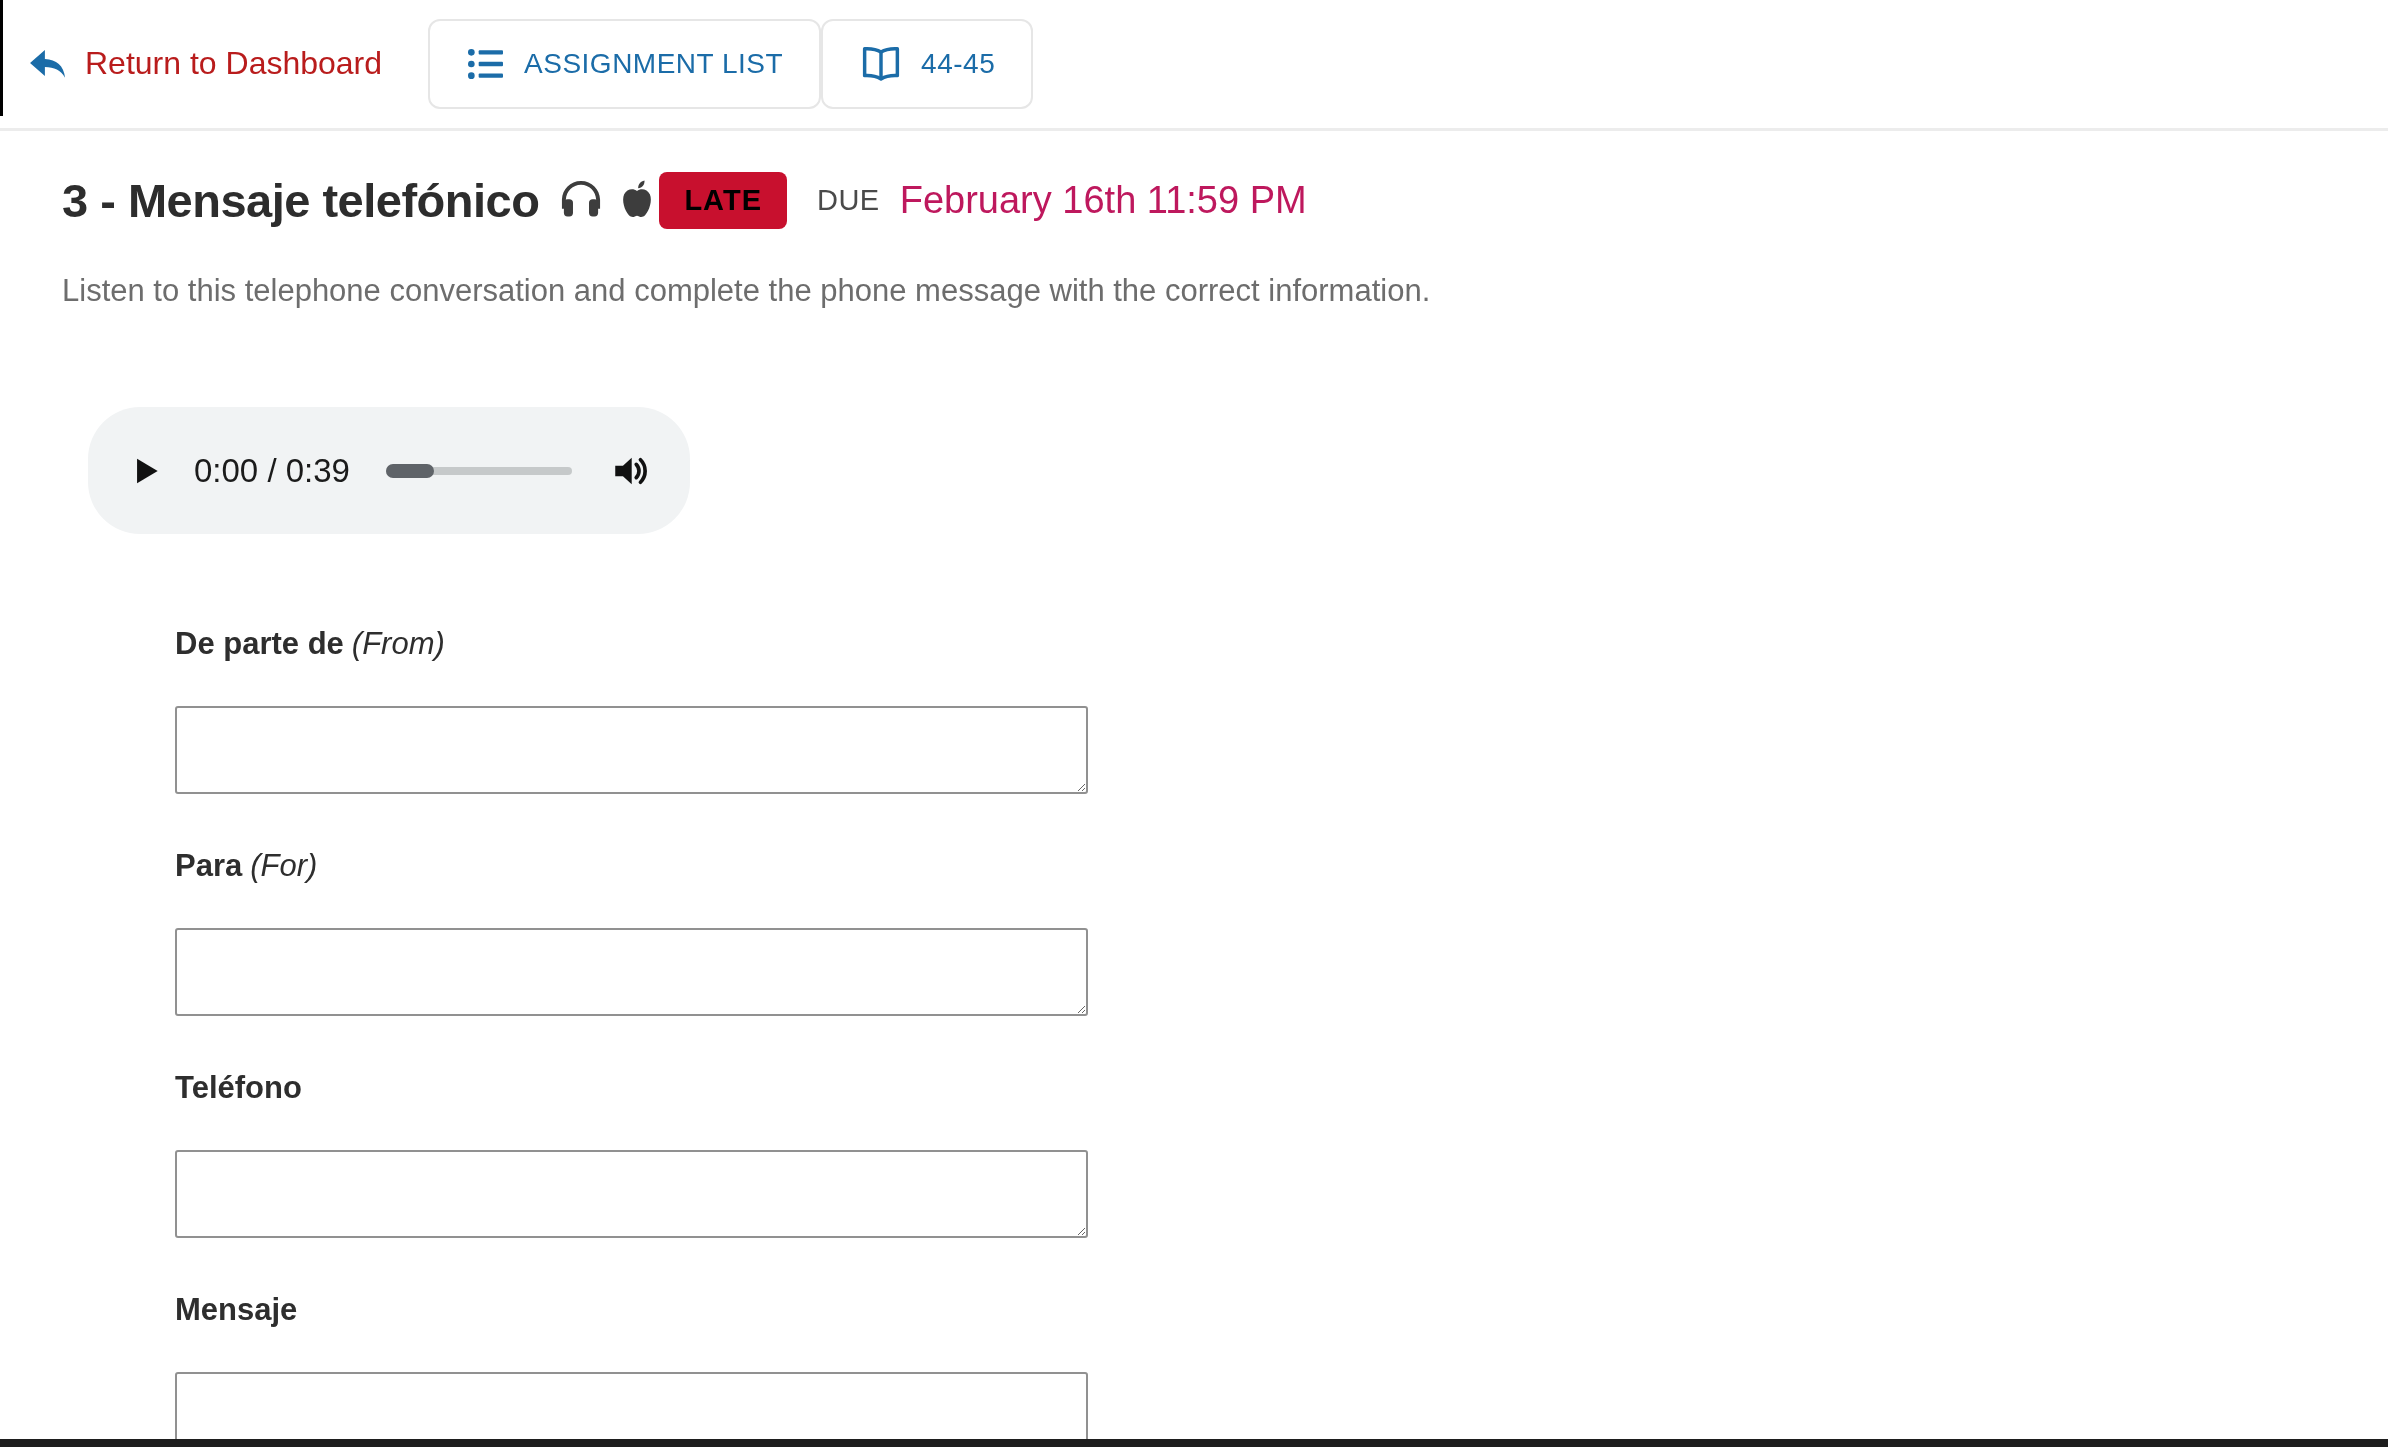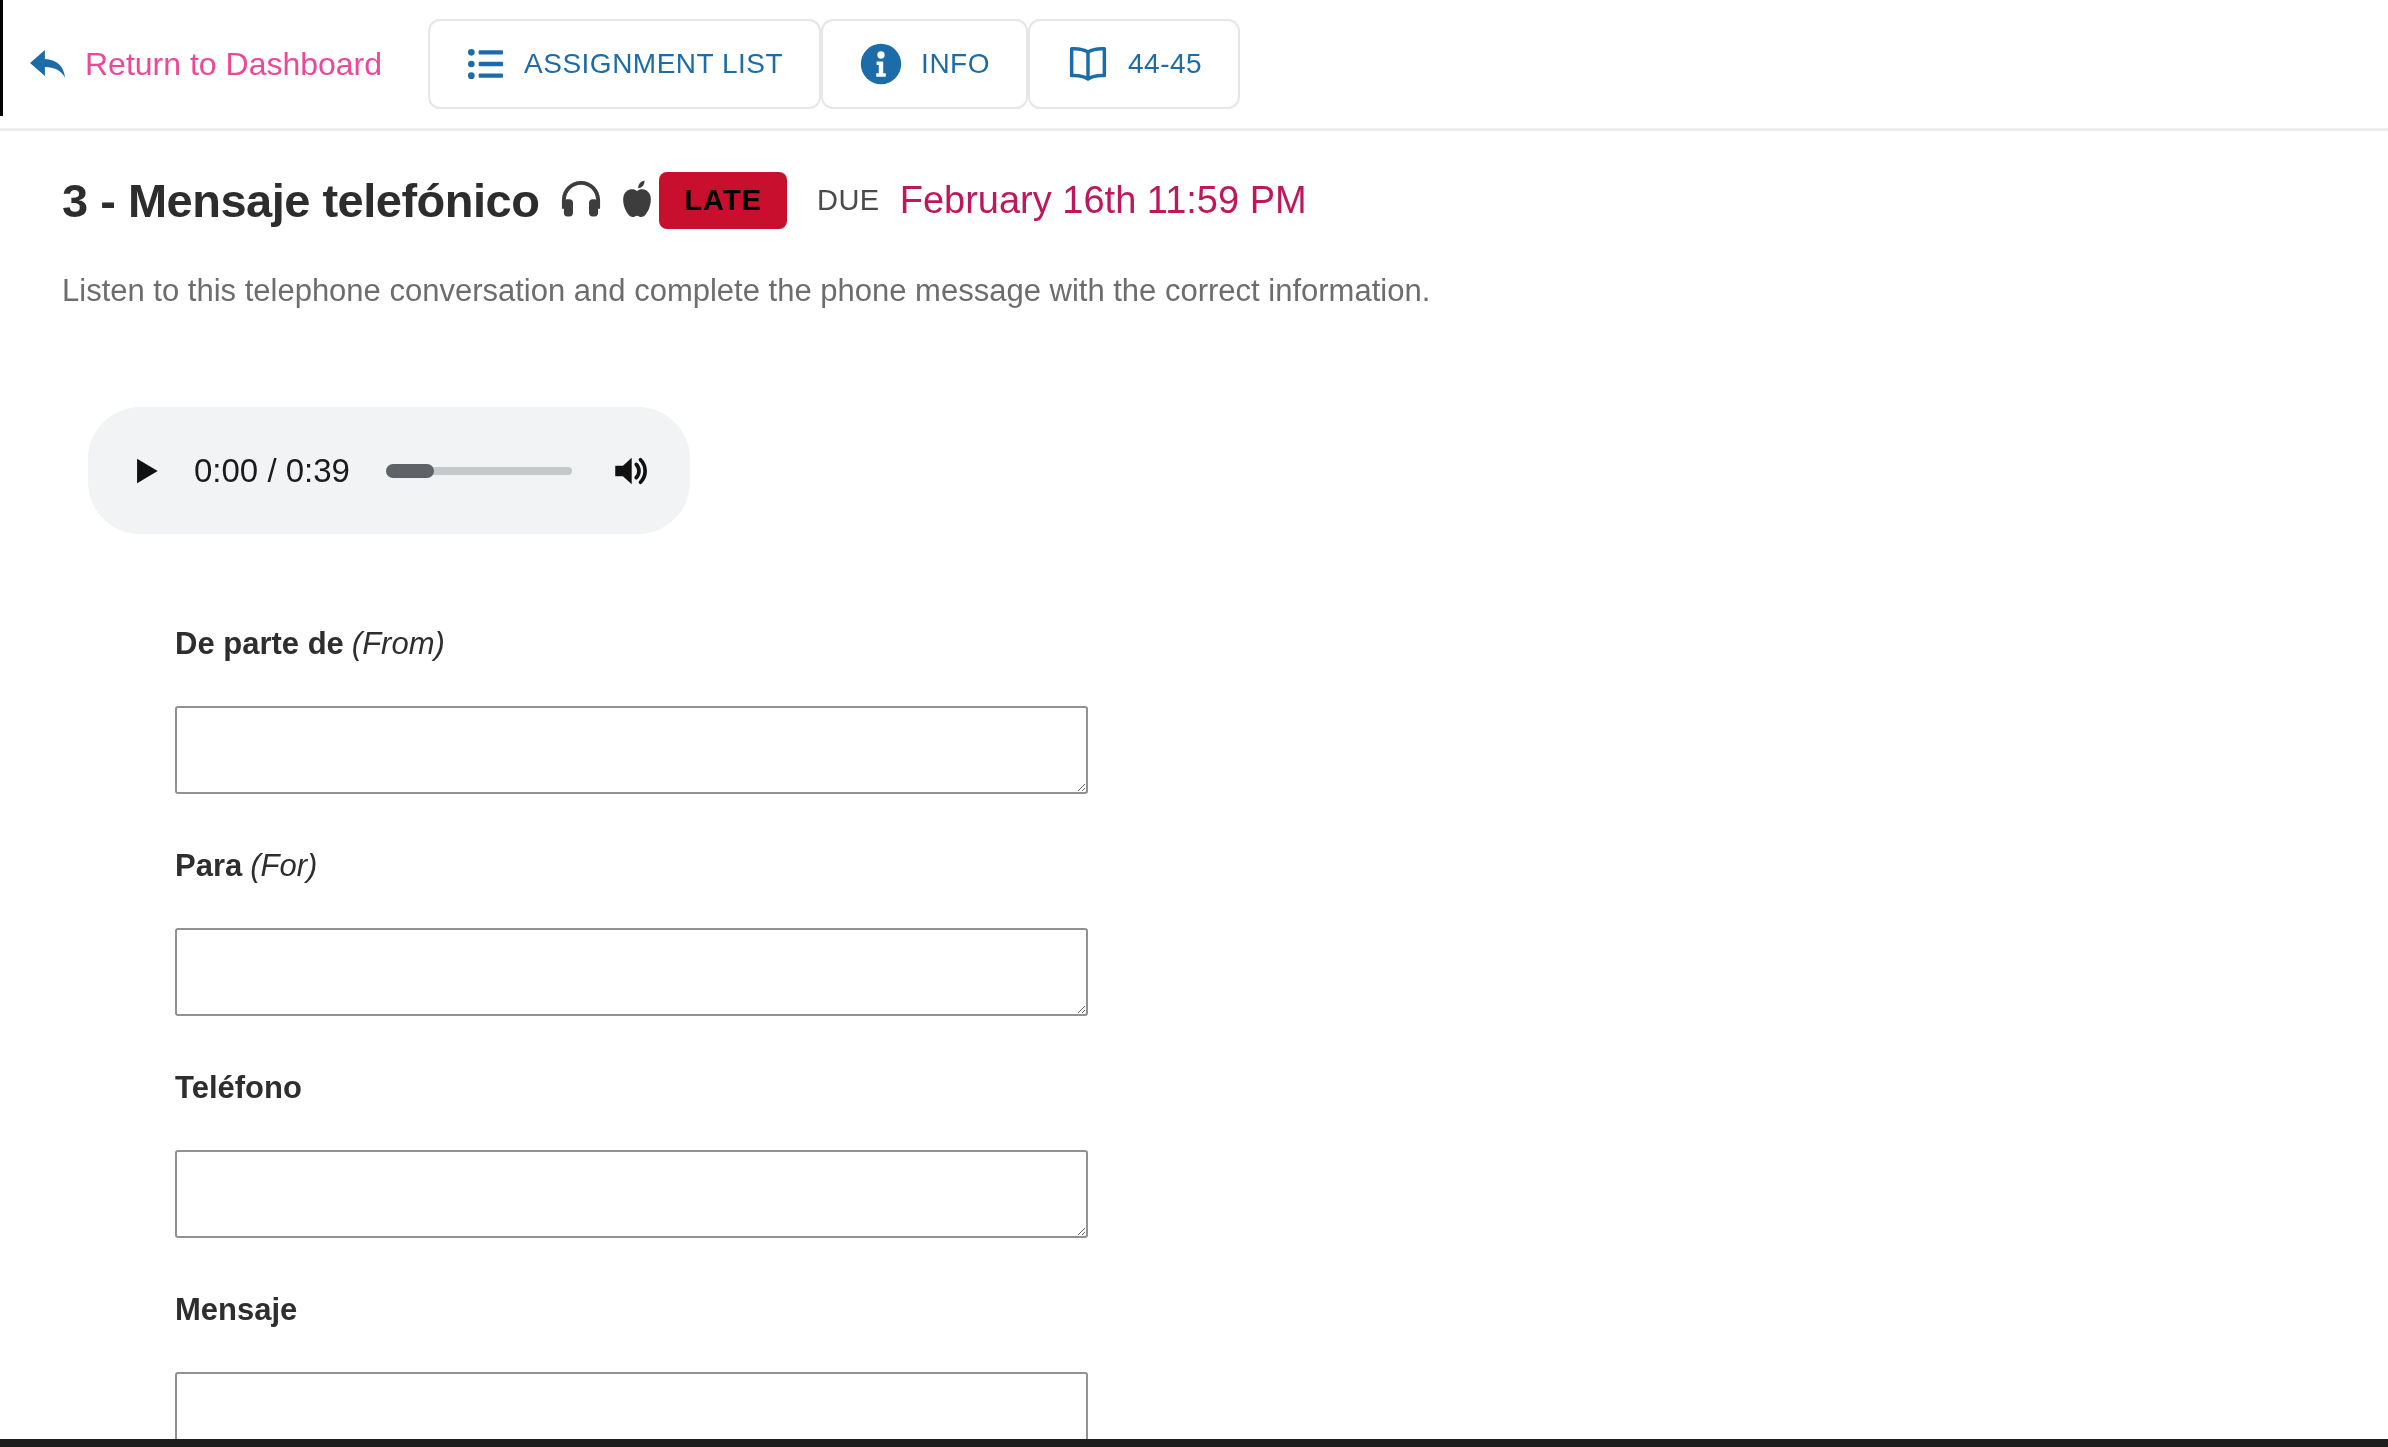--- a/index.html
+++ b/index.html
@@ -18,22 +18,22 @@
   .bottom-edge{ position: absolute; left: 0; bottom: 0; width: 2388px; height: 8px; background: #1e1e1e; }
 
   
   .topbar {
     display: flex; align-items: center;
     height: 131px;
     padding-left: 27px;
     border-bottom: 3px solid #ececec;
   }
   .back-link {
-    display: flex; align-items: center; gap: 16px;
-    color: #ec4899; font-size: 32px; cursor: pointer;
+    display: flex; gap: 16px;
+    color: #b91c1c; font-size: 32px; cursor: pointer;
     text-decoration: none; white-space: nowrap;
   }
   .toolbar-buttons { display: flex; margin-left: 46px; }
   .toolbar-btn {
     display: flex; align-items: center; gap: 18px;
     height: 90px; padding: 0 36px;
     background: #fff;
     border: 2px solid #e6e6e6; border-radius: 12px;
     color: #1b6ca8; font-size: 28px; letter-spacing: 0.5px;
     cursor: pointer; white-space: nowrap;
@@ -113,30 +113,20 @@
             <rect x="7.6" y="3.7" width="14.6" height="2.6" rx="0.6"></rect>
           <circle cx="3.2" cy="12" r="2"></circle>
             <rect x="7.6" y="10.7" width="14.6" height="2.6" rx="0.6"></rect>
           <circle cx="3.2" cy="19" r="2"></circle>
             <rect x="7.6" y="17.7" width="14.6" height="2.6" rx="0.6"></rect>
         </svg>
       </span>
       <span>ASSIGNMENT LIST</span>
     </button>
 
-    <button class="toolbar-btn">
-      <span>
-        <svg width="44" height="44" viewBox="0 0 24 24">
-          <circle cx="12" cy="12" r="11" fill="#1b6ca8"></circle>
-          <circle cx="12" cy="7.1" r="2" fill="#fff"></circle>
-          <path d="M9.6 10.6 h3.6 v6.4 h1.4 v2 H9.4 v-2 h1.4 v-4.4 H9.6 Z" fill="#fff"></path>
-        </svg>
-      </span>
-      <span>INFO</span>
-    </button>
 
     <button class="toolbar-btn">
       <span>
         <svg width="44" height="40" viewBox="0 0 24 22" fill="none" stroke="#1b6ca8" stroke-width="1.9" stroke-linejoin="round">
           <path d="M12 4.4 C9.6 2.9 6.6 2.4 3 2.6 V17.4 C6.6 17.2 9.6 17.8 12 19.2 C14.4 17.8 17.4 17.2 21 17.4 V2.6 C17.4 2.4 14.4 2.9 12 4.4 Z"></path>
           <path d="M12 4.4 V19.2"></path>
         </svg>
       </span>
       <span>44-45</span>
     </button>

